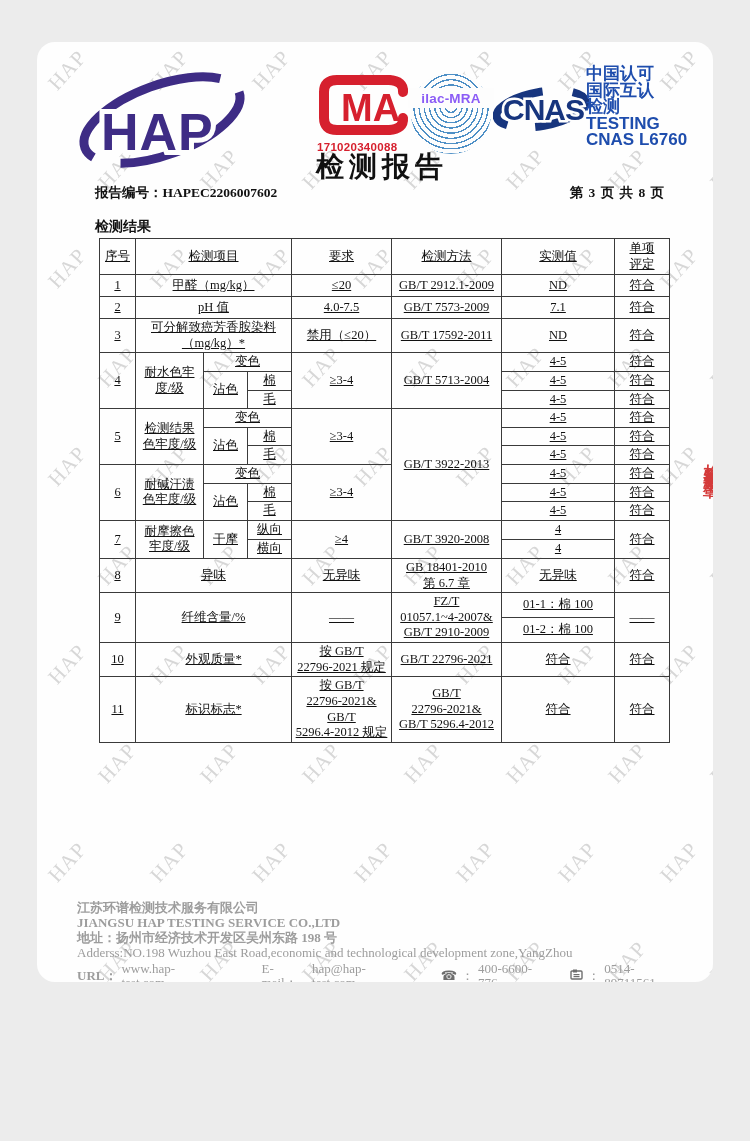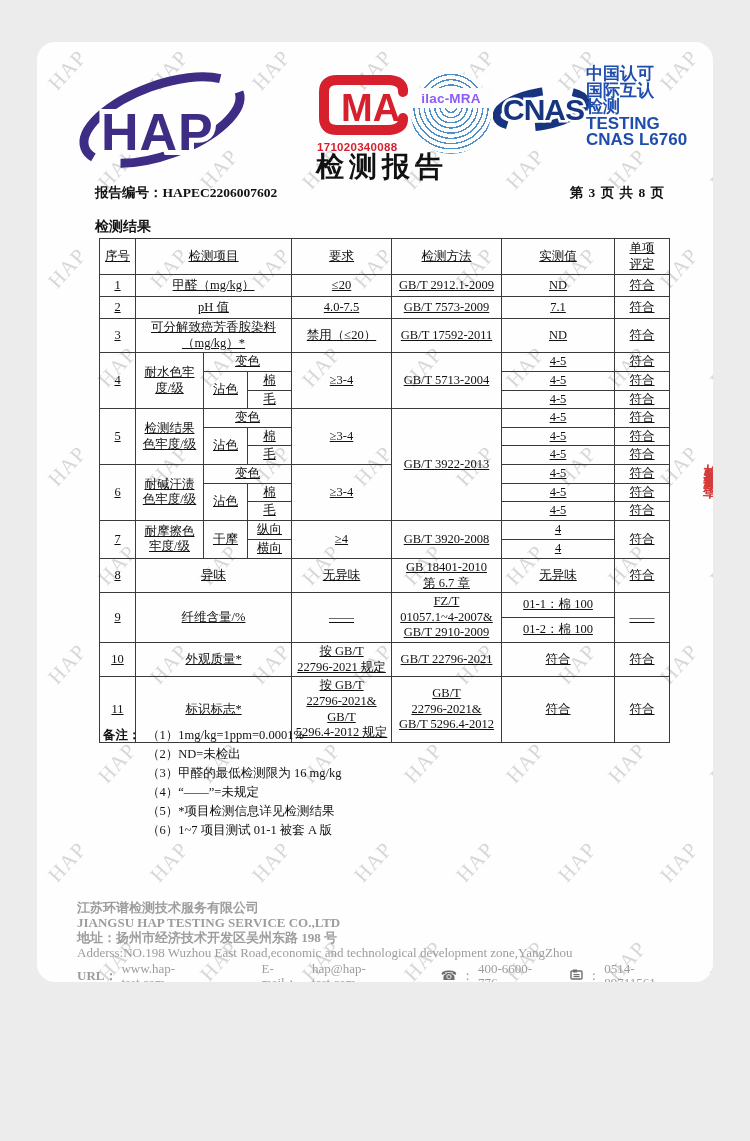--- a/index.html
+++ b/index.html
@@ -388,31 +388,20 @@
 5296.4-2012 规定</td>
           <td>GB/T
 22796-2021&amp;
 GB/T 5296.4-2012</td>
           <td>符合</td>
           <td>符合</td>
         </tr>
       </tbody>
     </table>
 
-    <div class="notes">
-      <div class="notes-label">备注：</div>
-      <div class="notes-items">
-        <div>（1）1mg/kg=1ppm=0.0001%</div>
-        <div>（2）ND=未检出</div>
-        <div>（3）甲醛的最低检测限为 16 mg/kg</div>
-        <div>（4）“——”=未规定</div>
-        <div>（5）*项目检测信息详见检测结果</div>
-        <div>（6）1~7 项目测试 01-1 被套 A 版</div>
-      </div>
-    </div>
 
     <div class="footer">
       <div class="row b">江苏环谱检测技术服务有限公司</div>
       <div class="row b">JIANGSU HAP TESTING SERVICE CO.,LTD</div>
       <div class="row b">地址：扬州市经济技术开发区吴州东路 198 号</div>
       <div class="row">Adderss:NO.198 Wuzhou East Road,economic and technological development zone,YangZhou</div>
       <div class="url-row">
         <span class="b">URL：</span>
           <span>www.hap-test.com</span>
         <span class="gap1"></span>

